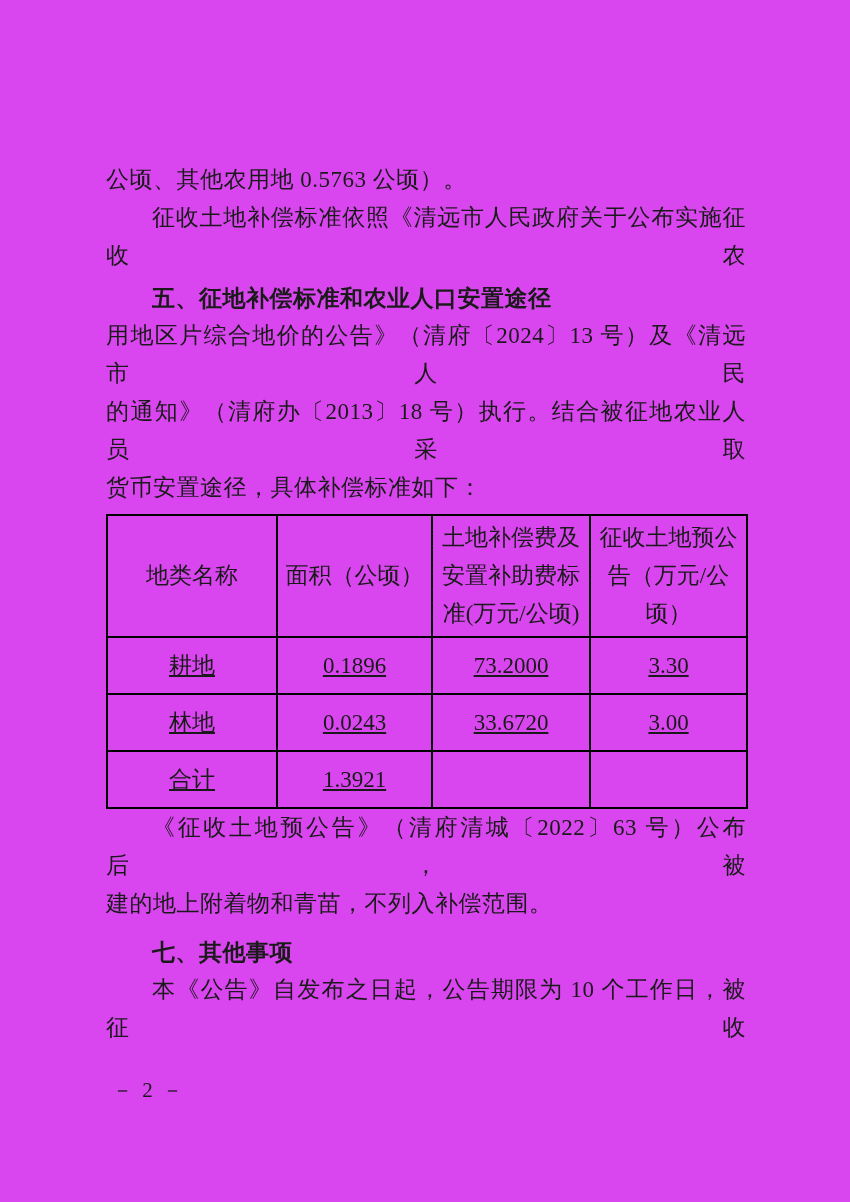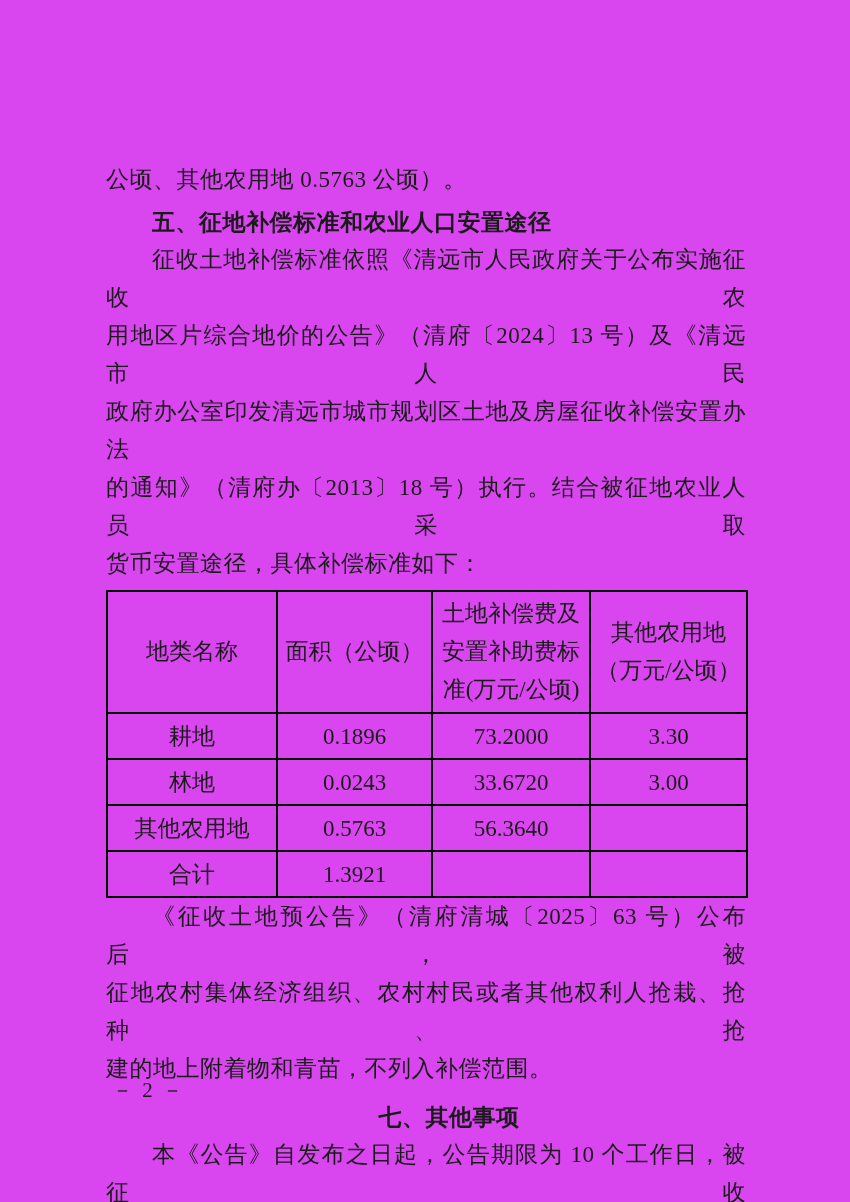--- a/index.html
+++ b/index.html
@@ -30,39 +30,39 @@
   .j { text-align: justify; text-align-last: justify; }
   .heading {
     font-family: "Liberation Sans", "DejaVu Sans", sans-serif;
     font-weight: 700;
     font-size: 23px;
     line-height: 38px;
     text-indent: 2em;
   }
   .h5 { margin-top: 4px; }
   .h6 { margin-top: 3px; }
-  .h7 { margin-top: 10px; text-align: center; }
+  .h7 { margin-top: 10px; }
   table.comp-table {
     border-collapse: collapse;
     table-layout: fixed;
     width: 640px;
     margin-top: 7px;
   }
   table.comp-table th,
   table.comp-table td {
     border: 2px solid #000;
     text-align: center;
     vertical-align: middle;
     font-weight: normal;
     font-size: 23px;
     padding: 0 2px;
     overflow: hidden;
   }
   table.comp-table th { line-height: 38px; height: 122px; }
-  table.comp-table td { height: 46px; line-height: 1; }
+  table.comp-table td { height: 57px; line-height: 1; text-decoration: underline; }
   .col1 { width: 170px; }
   .col2 { width: 155px; }
   .col3 { width: 158px; }
   .col4 { width: 157px; }
   .num-cell { font-size: 22px; }
   .page-number {
     position: absolute;
     left: 112px;
     top: 1076px;
     font-size: 21px;
@@ -71,74 +71,66 @@
   }
 </style>
 </head>
 <body>
 
 <div class="page">
   <div class="text-block">
 
     <div class="line">公顷、其他农用地 0.5763 公顷）。</div>
 
+    <div class="line j indent">征收土地补偿标准依照《清远市人民政府关于公布实施征收农</div>
+
     <div class="line heading h5">五、征地补偿标准和农业人口安置途径</div>
-
-    <div class="line j indent">征收土地补偿标准依照《清远市人民政府关于公布实施征收农</div>
     <div class="line j">用地区片综合地价的公告》（清府〔2024〕13 号）及《清远市人民</div>
-    <div class="line j">政府办公室印发清远市城市规划区土地及房屋征收补偿安置办法</div>
     <div class="line j">的通知》（清府办〔2013〕18 号）执行。结合被征地农业人员采取</div>
     <div class="line">货币安置途径，具体补偿标准如下：</div>
 
     <table class="comp-table">
       <colgroup>
         <col class="col1">
           <col class="col2">
           <col class="col3">
           <col class="col4">
       </colgroup>
       <thead>
         <tr>
           <th>地类名称</th>
           <th>面积（公顷）</th>
           <th>土地补偿费及安置补助费标准(万元/公顷)</th>
-          <th>其他农用地（万元/公顷）</th>
+          <th>征收土地预公告（万元/公顷）</th>
         </tr>
       </thead>
       <tbody>
         <tr>
           <td>耕地</td>
           <td class="num-cell">0.1896</td>
           <td class="num-cell">73.2000</td>
           <td class="num-cell">3.30</td>
         </tr>
         <tr>
           <td>林地</td>
           <td class="num-cell">0.0243</td>
           <td class="num-cell">33.6720</td>
           <td class="num-cell">3.00</td>
         </tr>
         <tr>
-          <td>其他农用地</td>
-          <td class="num-cell">0.5763</td>
-          <td class="num-cell">56.3640</td>
-          <td class="num-cell"></td>
-        </tr>
-        <tr>
           <td>合计</td>
           <td class="num-cell">1.3921</td>
           <td class="num-cell"></td>
           <td class="num-cell"></td>
         </tr>
       </tbody>
     </table>
 
 
-    <div class="line j indent">《征收土地预公告》（清府清城〔2025〕63 号）公布后，被</div>
-    <div class="line j">征地农村集体经济组织、农村村民或者其他权利人抢栽、抢种、抢</div>
+    <div class="line j indent">《征收土地预公告》（清府清城〔2022〕63 号）公布后，被</div>
     <div class="line">建的地上附着物和青苗，不列入补偿范围。</div>
 
     <div class="line heading h7">七、其他事项</div>
 
     <div class="line j indent">本《公告》自发布之日起，公告期限为 10 个工作日，被征收</div>
 
   </div>
 
   <div class="page-number">－ 2 －</div>
 </div>

